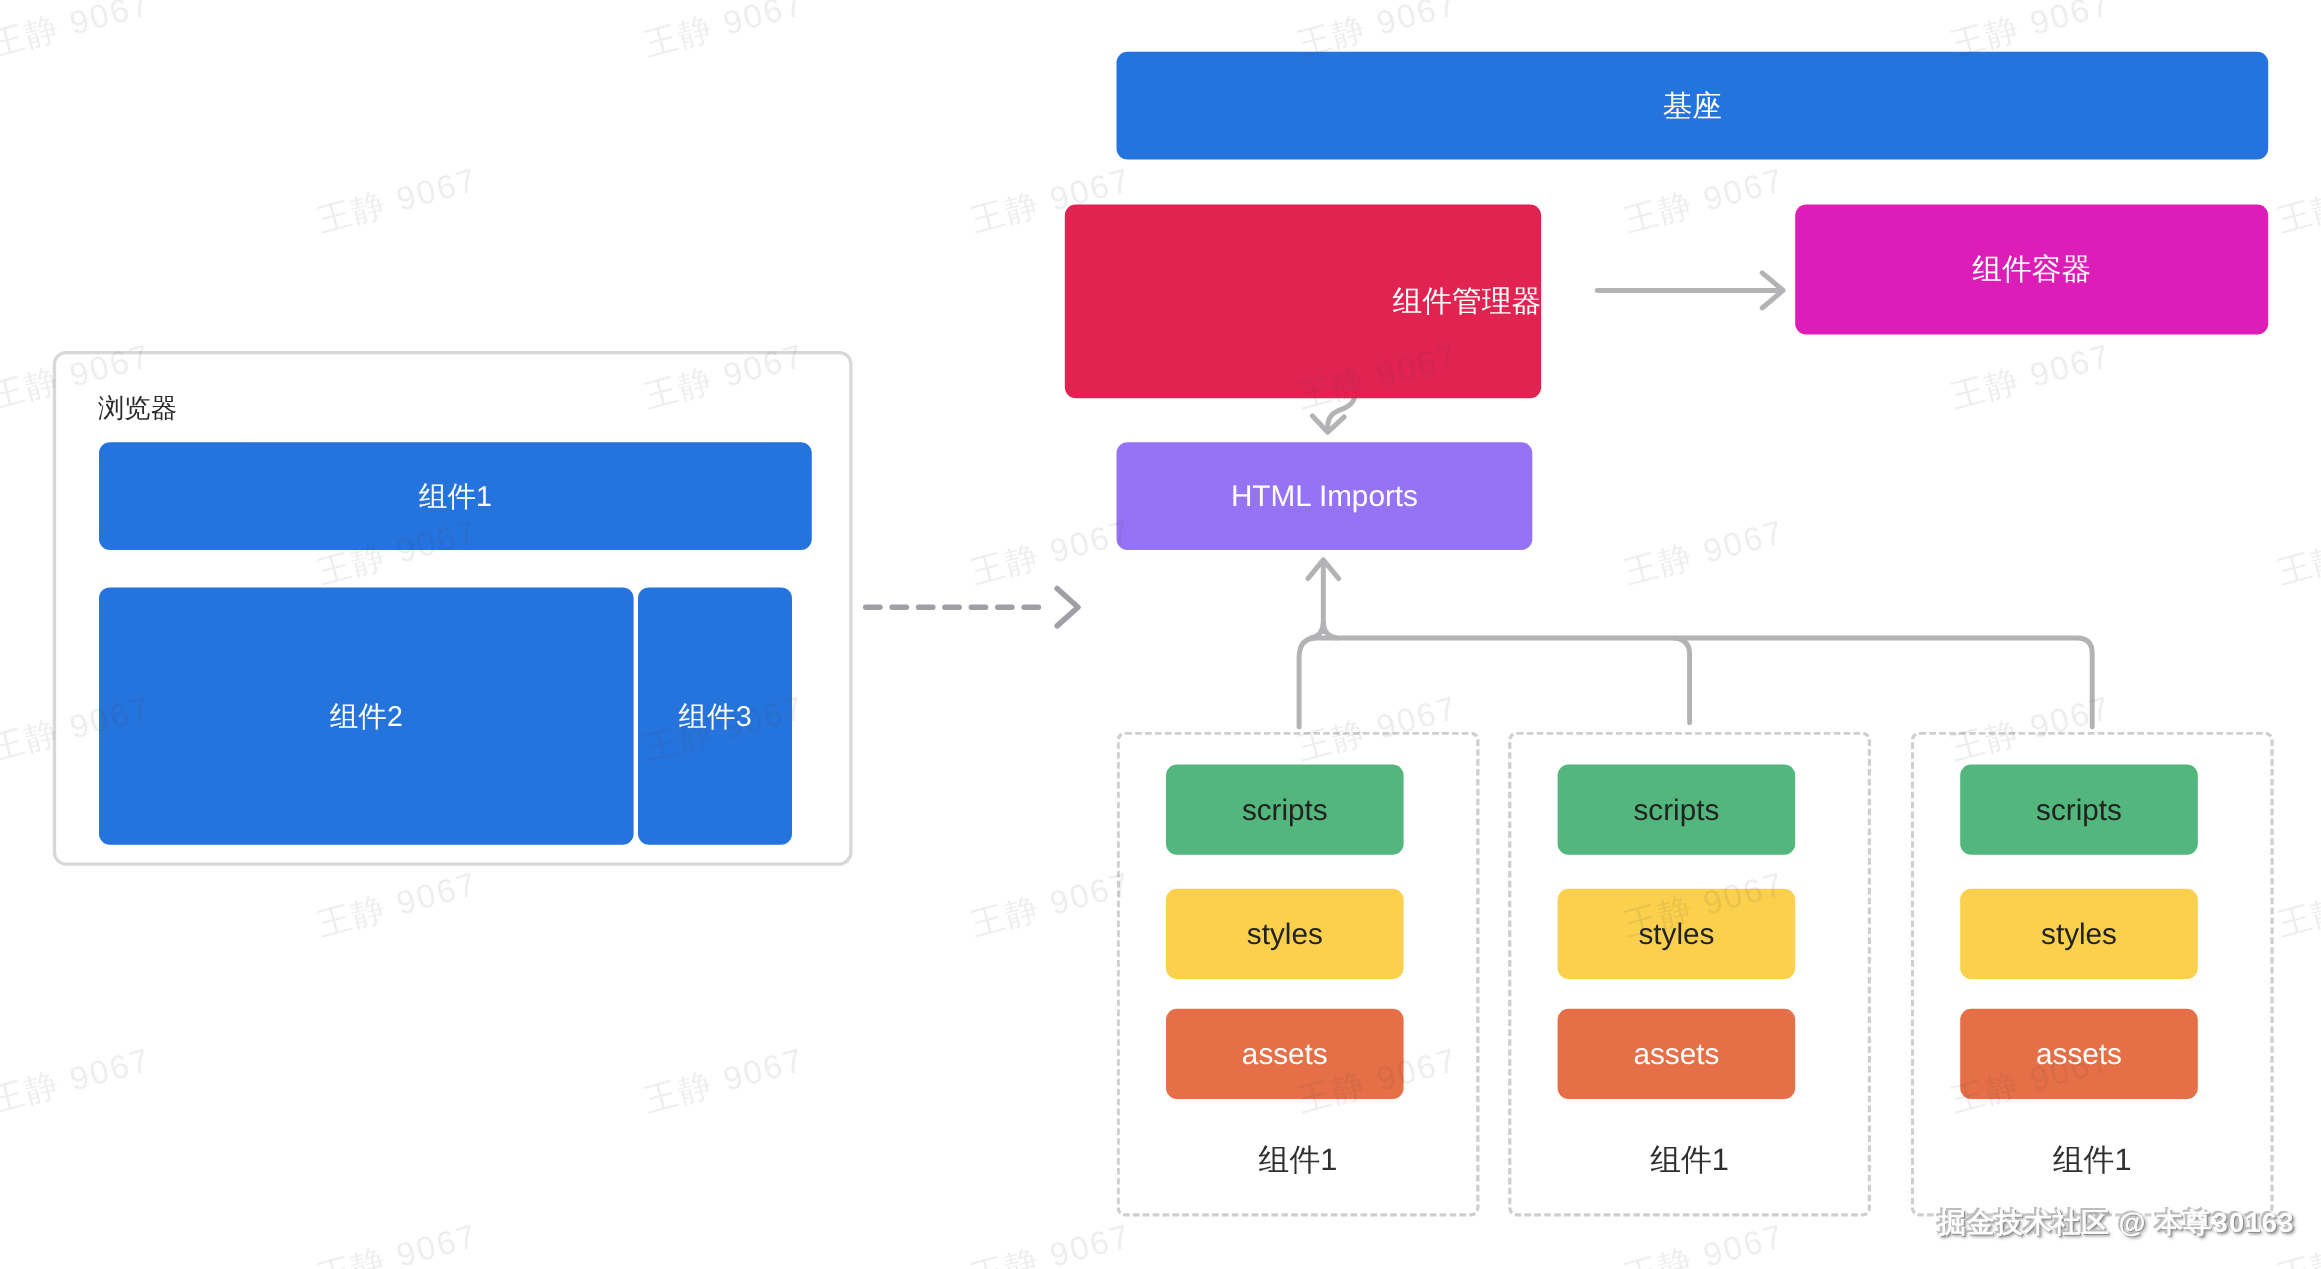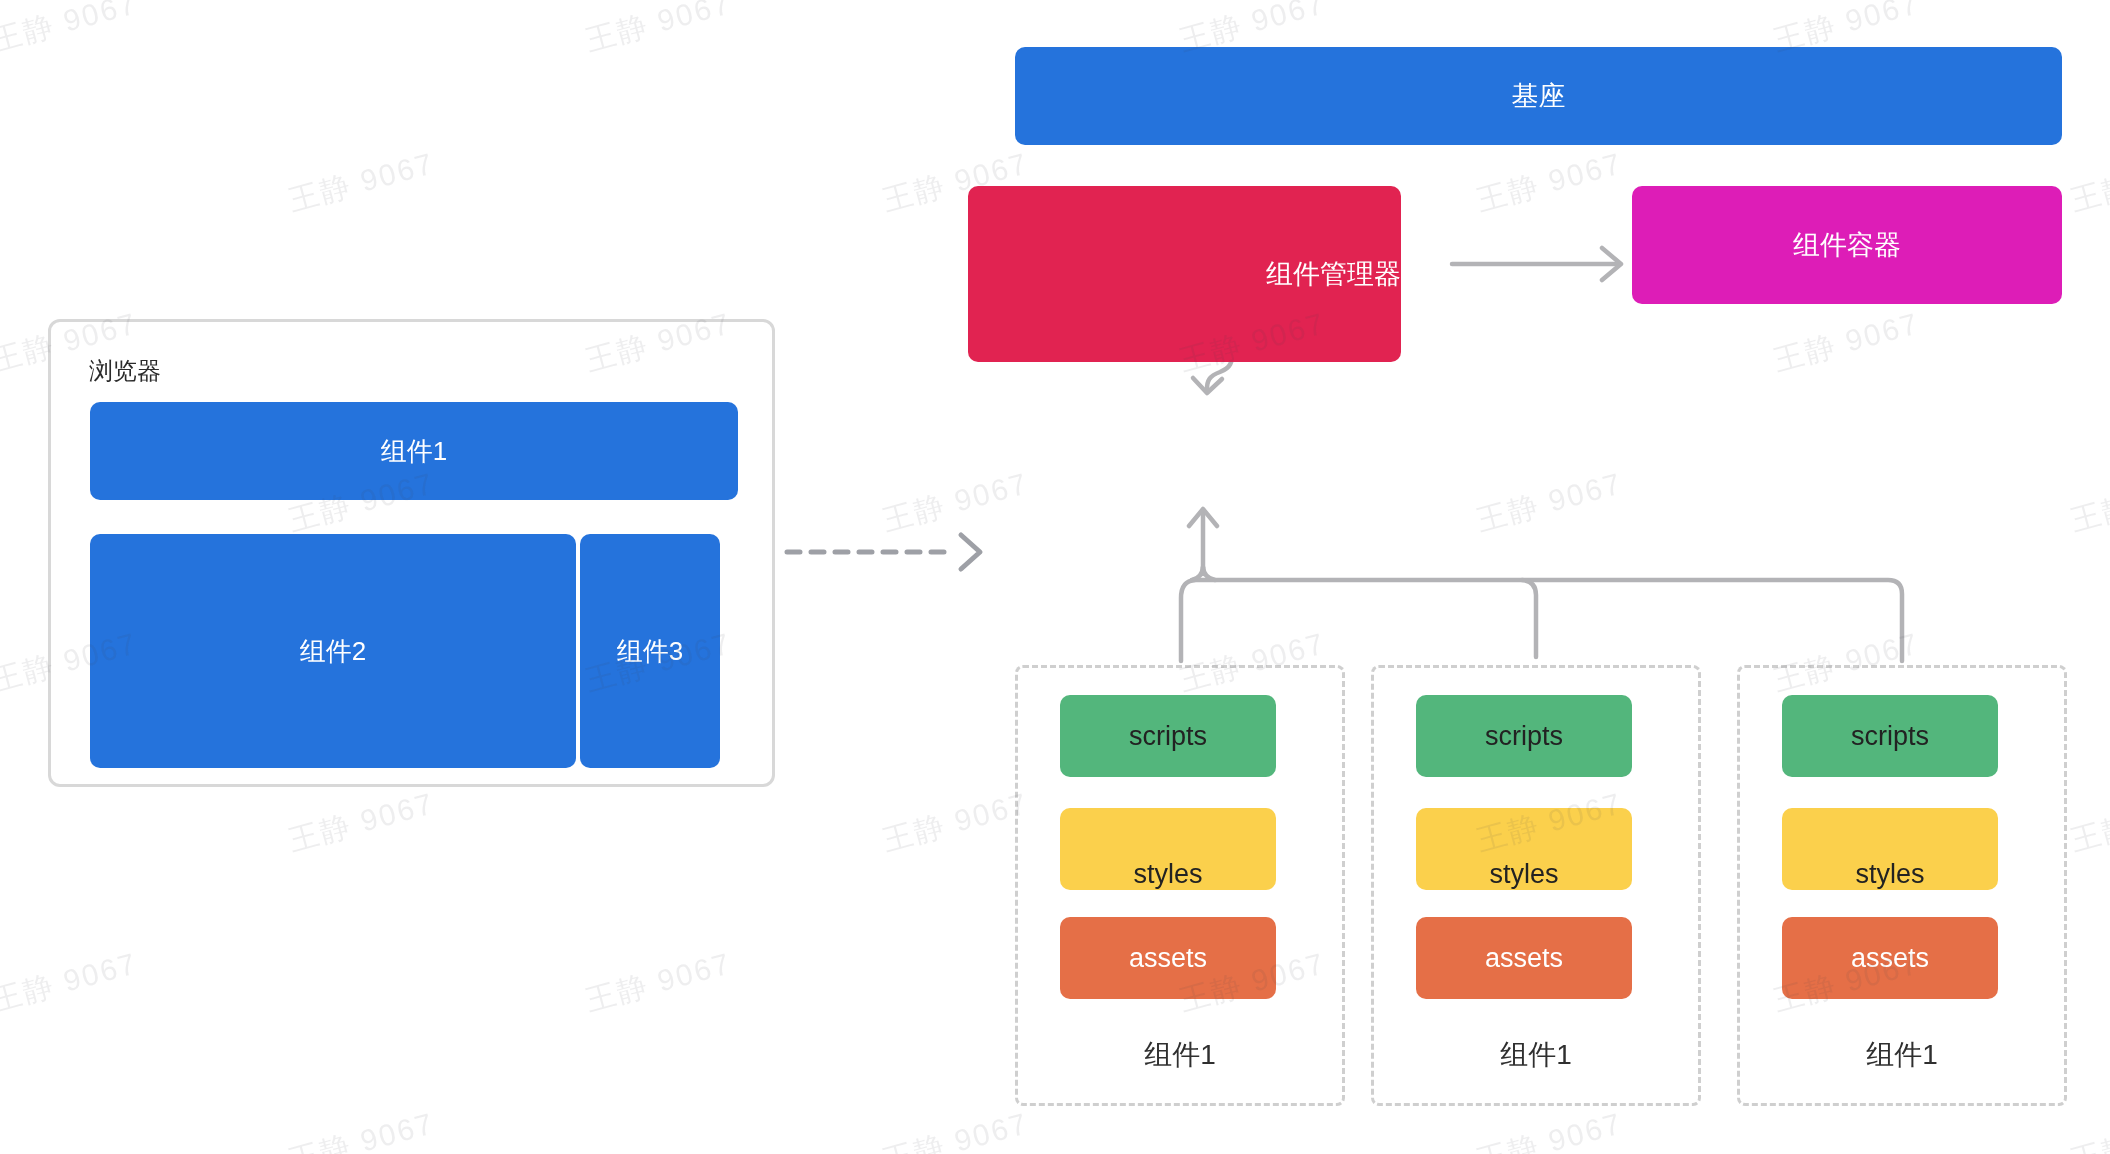--- a/index.html
+++ b/index.html
@@ -46,21 +46,21 @@
     position:absolute;top:665px;width:330px;height:441px;
     border:3px dashed #cfcfcf;border-radius:8px;box-sizing:border-box;
     background:transparent;z-index:3;
   }
   .group-1{left:1015px;} .group-2{left:1371px;} .group-3{left:1737px;}
   .gitem{
     position:absolute;left:42px;width:216px;height:82px;border-radius:10px;
     display:flex;align-items:center;justify-content:center;font-size:27px;
   }
   .gitem-scripts{top:27px;background:var(--green,#53b67c);color:#222222;}
-  .gitem-styles{top:140px;background:var(--yellow,#fbd04c);color:#222222;align-items:flex-end;}
+  .gitem-styles{top:140px;background:var(--yellow,#fbd04c);color:#222222;}
   .gitem-assets{top:249px;background:var(--orange,#e56f47);color:#ffffff;}
   .group-label{
     position:absolute;left:0;right:0;top:368px;text-align:center;
     font-size:28px;color:#2f2f2f;
   }
 
   
   .watermarks{position:absolute;inset:0;z-index:6;pointer-events:none;}
   .wm{
     position:absolute;font-size:30px;color:rgba(70,70,80,0.09);
@@ -100,20 +100,23 @@
   </svg>
 
   <div class="node node-base">
     <span>基座</span>
   </div>
   <div class="node node-manager">
     <span>组件管理器</span>
   </div>
   <div class="node node-container">
     <span>组件容器</span>
+  </div>
+  <div class="node node-imports">
+    <span>HTML Imports</span>
   </div>
 
   <div class="browser">
     <div class="browser-label">浏览器</div>
     <div class="bcomp bcomp1">
       <span>组件1</span>
     </div>
     <div class="bcomp bcomp2">
       <span>组件2</span>
     </div>
@@ -189,14 +192,15 @@
       <span class="wm" style="left: -10px; top: 962px;">王静 9067</span>
       <span class="wm" style="left: 584px; top: 962px;">王静 9067</span>
       <span class="wm" style="left: 1178px; top: 962px;">王静 9067</span>
       <span class="wm" style="left: 1772px; top: 962px;">王静 9067</span>
       <span class="wm" style="left: 287px; top: 1122px;">王静 9067</span>
       <span class="wm" style="left: 881px; top: 1122px;">王静 9067</span>
       <span class="wm" style="left: 1475px; top: 1122px;">王静 9067</span>
       <span class="wm" style="left: 2069px; top: 1122px;">王静 9067</span>
     </div>
 
+  <div class="credit">掘金技术社区 @ 本尊30163</div>
 
 </div>
 
 </body></html>

